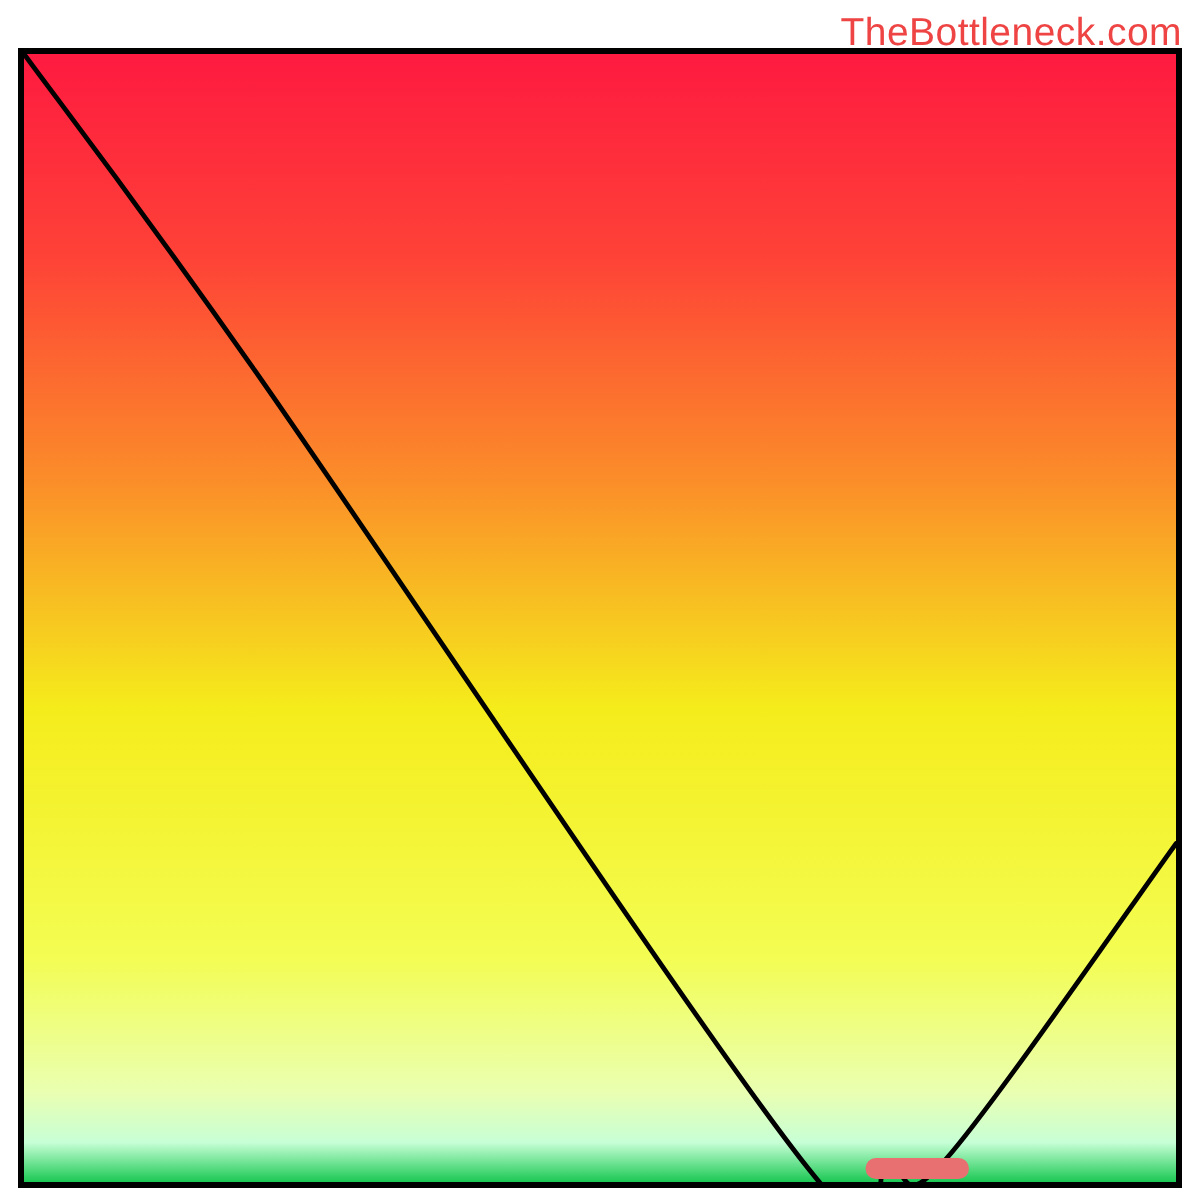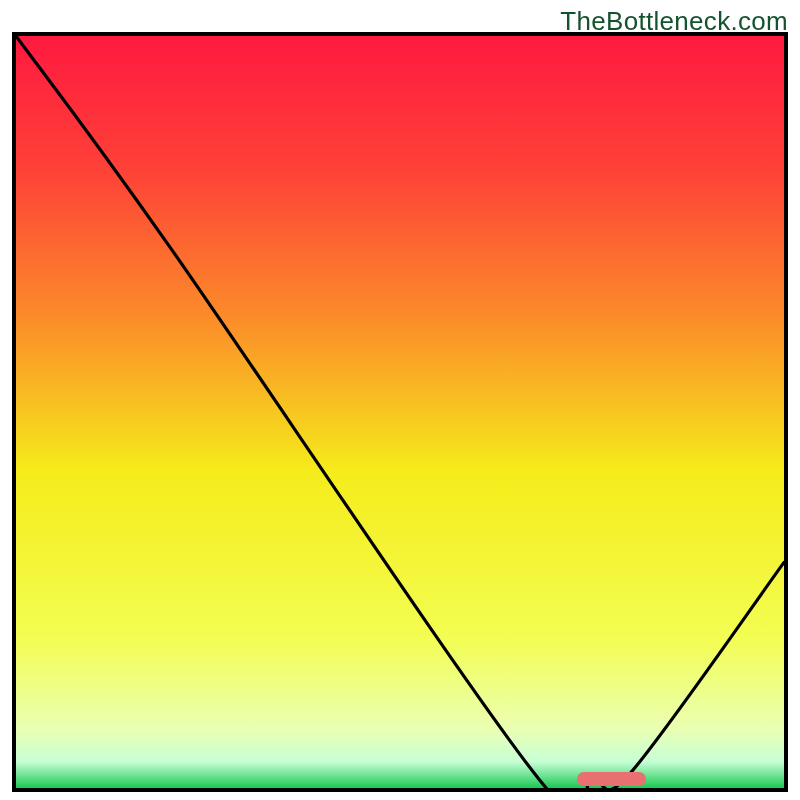--- a/index.html
+++ b/index.html
@@ -10,21 +10,21 @@
     background: #fff;
     position: relative;
     font-family: Arial, Helvetica, sans-serif;
   }
   .watermark {
     position: absolute;
     top: 6px;
     right: 12px;
     font-size: 26px;
     font-weight: 400;
-    color: #14532d;
+    color: #ef4444;
     letter-spacing: 0.3px;
     z-index: 30;
   }
   .plot {
     position: absolute;
     left: 12px;
     top: 32px;
     width: 776px;
     height: 760px;
     border: 4px solid #000;

